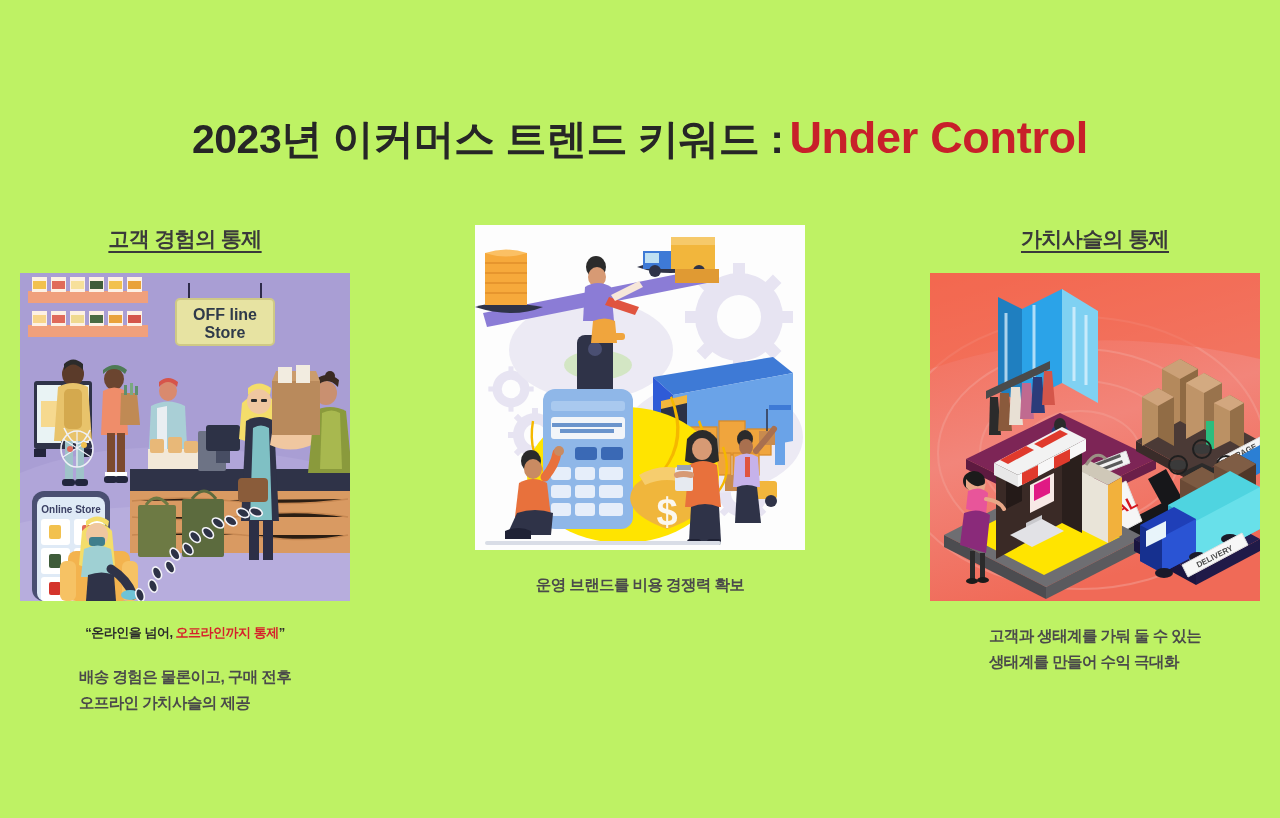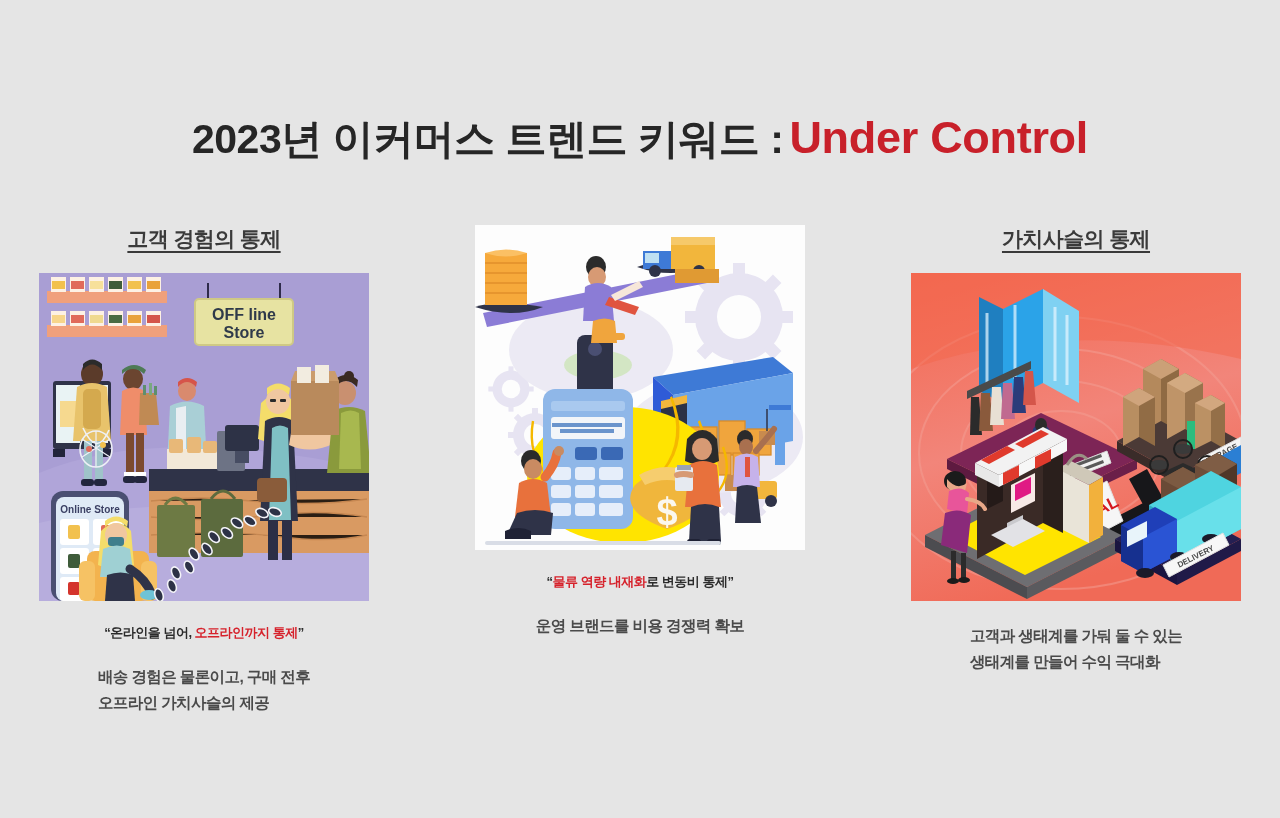--- a/index.html
+++ b/index.html
@@ -2,40 +2,40 @@
 <html><head>
 <meta charset="utf-8">
 <style>
   * { box-sizing: border-box; margin: 0; padding: 0; }
   html, body {
     width: 1280px; height: 818px;
     background: #f7f7f7;
     font-family: "Liberation Sans", "DejaVu Sans", sans-serif;
     overflow: hidden;
   }
-  .page { position: relative; width: 1280px; height: 818px; background: #e5e5e5; }
+  .page { position: relative; width: 1280px; height: 818px; background: #bef264; }
 
   
   .title-row {
     position: absolute; top: 112px; left: 0; width: 1280px;
     text-align: center; white-space: nowrap;
   }
   .title-kr {
     font-size: 41px; font-weight: 700; color: #262626;
     letter-spacing: -0.5px; vertical-align: baseline;
   }
   .title-en {
     font-size: 45px; font-weight: 700; color: #c8202a;
     letter-spacing: -0.3px; vertical-align: baseline; margin-left: 6px;
   }
 
   
   .cols {
     position: absolute; top: 225px; left: 0; width: 1280px; height: 520px;
-    display: flex; justify-content: space-between; padding: 0 36px;
+    display: flex; justify-content: space-between; padding: 0 17px;
   }
   .col { width: 336px; display: flex; flex-direction: column; align-items: center; }
 
   .col-head {
     font-size: 21px; font-weight: 700; color: #3a3a3a;
     text-decoration: underline; text-underline-offset: 5px;
     text-decoration-thickness: 2px; letter-spacing: -0.6px;
     margin-bottom: 20px; white-space: nowrap;
   }
 
@@ -473,23 +473,20 @@
             <rect x="202" y="240" width="14" height="5" fill="#9aa3b5"></rect>
             <path d="M216 250 q-8 -2 -14 0" stroke="#d79a74" stroke-width="6" fill="none" stroke-linecap="round"></path>
             <rect x="212" y="314" width="14" height="6" rx="3" fill="#1f2235"></rect>
             <rect x="232" y="314" width="14" height="6" rx="3" fill="#1f2235"></rect>
           </g>
 
           <rect x="10" y="316" width="236" height="4" rx="2" fill="#d9dde6"></rect>
         </g>
       </svg>
 
-      <div class="quote">
-        <span>“</span><span></span><span class="hl">물류 역량 내재화</span><span>로 변동비 통제</span><span>”</span>
-      </div>
 
       <div class="desc">
         <div>운영 브랜드를 비용 경쟁력 확보</div>
       </div>
     </div>
 
     <div class="col">
       <div class="col-head">가치사슬의 통제</div>
 
       <svg class="art" viewBox="0 0 330 328">

